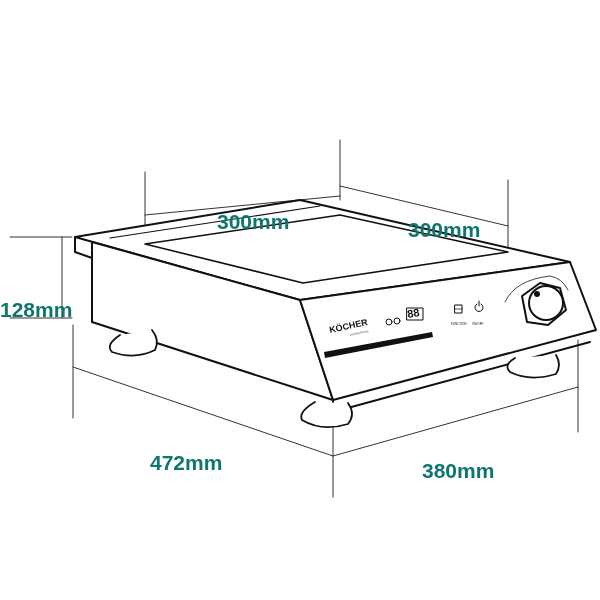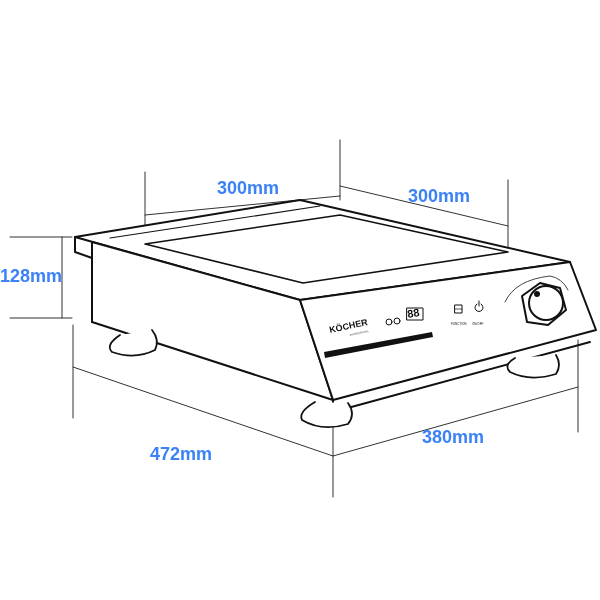--- a/index.html
+++ b/index.html
@@ -3,23 +3,24 @@
 <meta charset="utf-8">
 <style>
   html, body { margin: 0; padding: 0; background: #ffffff; }
   body { width: 600px; height: 600px; overflow: hidden; }
   #stage { position: relative; width: 600px; height: 600px; }
   svg { position: absolute; left: 0; top: 0; }
   .dim-label {
     position: absolute;
     font-family: "Liberation Sans", sans-serif;
     font-weight: bold;
-    font-size: 18px;
-    color: #3b82f6;
+    font-size: 21px;
+    color: #0f766e;
     white-space: nowrap;
+    margin-top: 32px;
   }
   .brand {
     font-family: "Liberation Sans", sans-serif;
     font-weight: bold;
   }
   .tiny {
     font-family: "Liberation Sans", sans-serif;
   }
 </style>
 </head>
@@ -97,15 +98,15 @@
     <text class="brand" x="330" y="333" font-size="9" fill="#111" transform="rotate(-12 330 333)">KÖCHER</text>
     <text class="tiny" x="350" y="336" font-size="2.5" fill="#444" transform="rotate(-12 350 336)">PROFESSIONAL</text>
     <text class="brand" x="408" y="318" font-size="11" fill="#111" transform="rotate(-10 408 318)">88</text>
     <text class="tiny" x="451" y="325" font-size="3" fill="#111">FUNCTION</text>
     <text class="tiny" x="472" y="325" font-size="3" fill="#111">ON/OFF</text>
   </svg>
 
   <div class="dim-label" style="left:217px; top:178px;">300mm</div>
   <div class="dim-label" style="left:408px; top:186px;">300mm</div>
   <div class="dim-label" style="left:0px; top:266px;">128mm</div>
-  <div class="dim-label" style="left:150px; top:444px;">472mm</div>
+  <div class="dim-label" style="left:150px; top:419px;">472mm</div>
   <div class="dim-label" style="left:422px; top:427px;">380mm</div>
 </div>
 
 </body></html>

